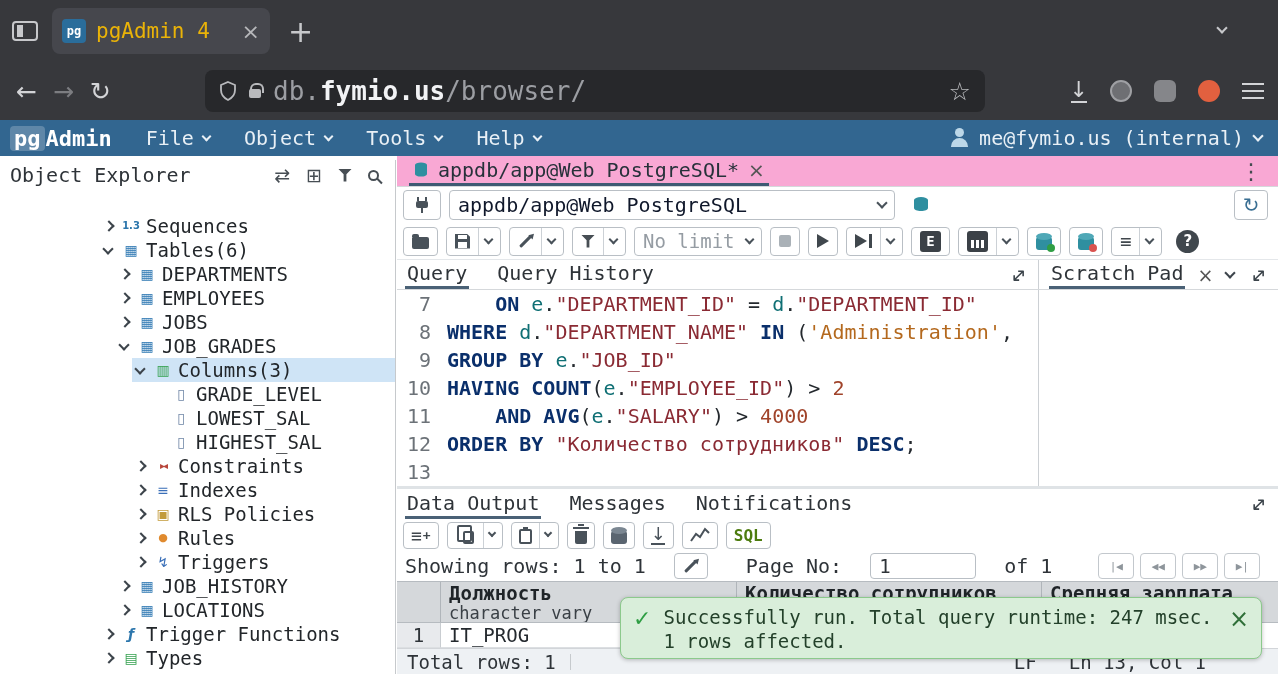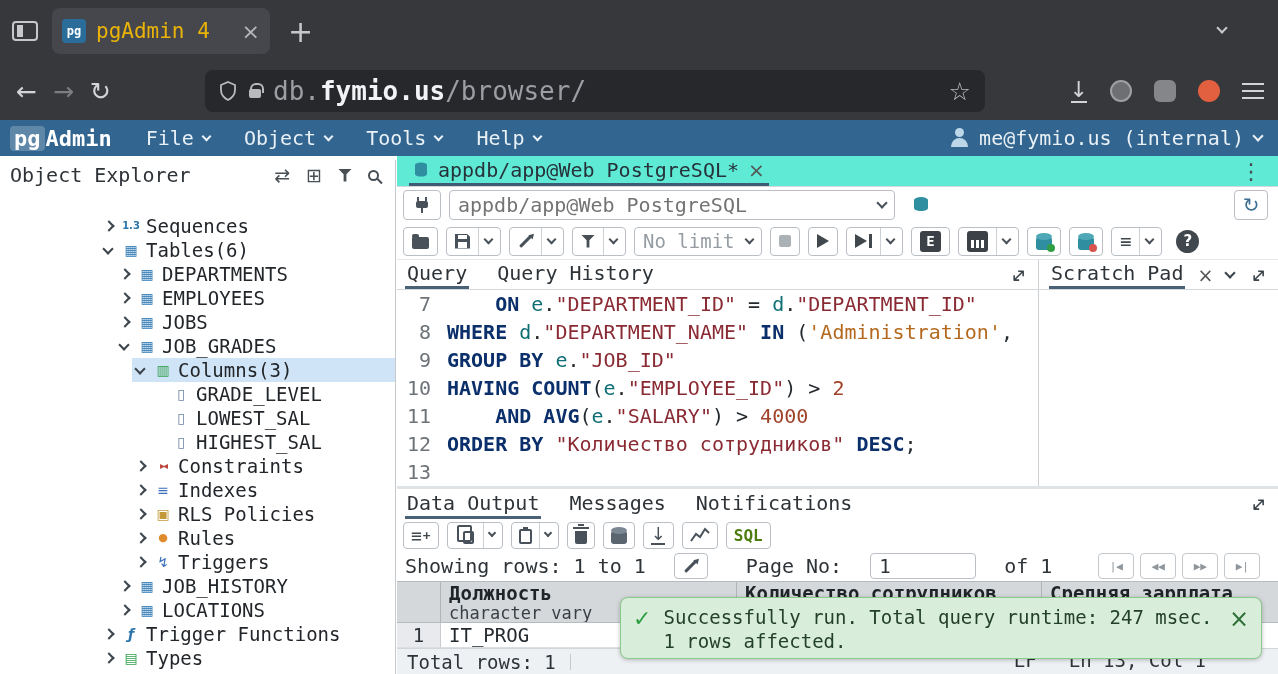--- a/index.html
+++ b/index.html
@@ -86,33 +86,33 @@
   .ti-constraints{color:#b8463c;font-size:10px;letter-spacing:-2px}
   .ti-indexes,.ti-triggers{color:#3a6fb8}
   .ti-rls{color:#c29a3a}
   .ti-rules{color:#e08a2e;font-size:11px}
   .ti-trigger_fn{color:#2c76ac;font-weight:bold;font-style:italic}
   .ti-types{color:#35a14f}
   .ti-table_red{color:#cf4a33}
 
   
   .main{position:absolute;left:397px;top:156px;right:0;bottom:0;background:#fff}
-  .doc-tabs{position:absolute;top:0;left:0;right:0;height:31px;background:#5eead4;
+  .doc-tabs{position:absolute;top:0;left:0;right:0;height:31px;background:#f9a8d4;
     border-bottom:1px solid #d5d8db;display:flex;align-items:center}
   .doctab{margin-left:12px;display:flex;align-items:center;gap:9px;height:100%;
     border-bottom:3px solid #3f5a73;padding:0 4px}
   .doctab-title{font-size:20px;color:#27313a;white-space:nowrap}
   .doctab-close{font-size:20px;color:#555;font-family:"DejaVu Sans",sans-serif}
   .dots-v{margin-left:auto;margin-right:16px;font-size:22px;color:#454b50}
   .db-svg{flex:none}
 
   .conn-row{position:absolute;top:31px;left:0;right:0;height:36px;display:flex;align-items:center;gap:8px;padding-left:6px}
   .cbtn{height:30px;border:1px solid #b9bfc5;border-radius:4px;background:#fff;
     display:flex;align-items:center;justify-content:center;padding:0 8px}
-  .conn-select{width:446px;justify-content:space-between;font-size:20px;color:#737373}
+  .conn-select{width:446px;justify-content:space-between;font-size:20px;color:#0f172a}
   .conn-select .cv{color:#49525a}
   .conn-refresh{margin-left:auto;margin-right:10px;width:34px;color:#3a6f93;font-size:20px;font-family:"DejaVu Sans",sans-serif}
 
   .toolbar{position:absolute;top:67px;left:0;right:0;height:37px;display:flex;align-items:center;
     gap:8px;padding-left:6px;border-bottom:1px solid #e4e7ea}
   .tbtn{height:29px;border:1px solid #b9bfc5;border-radius:4px;background:#fff;
     display:flex;align-items:center;padding:0 8px;color:#49525a}
   .tbtn .sep{width:1px;align-self:stretch;background:#ccd1d6;margin:0 6px 0 8px}
   .tbtn .cv{width:7px;height:7px;color:#49525a}
   .nolimit{width:128px;color:#959ca3;font-size:19px;justify-content:space-between}
@@ -208,21 +208,21 @@
   .g-c3{flex:1;border-right:none}
   .g-name{font-weight:bold;color:#1f2428;font-size:19px;line-height:21px;white-space:nowrap}
   .g-type{color:#3a4046;font-size:17px;line-height:18px;white-space:nowrap}
   .g-row{display:flex;height:25px}
   .g-row .g-rownum{background:#e8eaed;display:flex;align-items:center;justify-content:center;
     border-right:1px solid #c9cdd1;border-bottom:1px solid #dcdfe2;color:#2e3338}
   .g-val{width:296px;flex:none;padding-left:8px;border-right:1px solid #dcdfe2;border-bottom:1px solid #dcdfe2;
     display:flex;align-items:center;color:#24292e}
 
   .statusbar{position:absolute;left:0;right:0;top:492px;height:26px;background:#eef1f4;
-    border-top:1px solid #d2d5d9;display:flex;font-size:19px;color:#2e3338}
+    border-top:1px solid #d2d5d9;display:flex;align-items:center;font-size:19px;color:#2e3338}
   .sb-left{margin-left:10px;display:flex;align-items:center}
   .sb-div{width:1px;height:16px;background:#c6cacd;margin:0 14px}
   .sb-right{margin-left:auto;display:flex;gap:32px;margin-right:72px}
 
   .toast{position:absolute;left:620px;top:597px;width:642px;min-height:52px;background:#d9eeda;
     border:1px solid #8cc98c;border-radius:8px;z-index:40;display:flex;padding:5px 12px;gap:12px;
     align-items:flex-start;box-shadow:0 1px 4px rgba(0,0,0,.25)}
   .toast-check{color:#2f9e44;font-size:22px;font-weight:bold;font-family:"DejaVu Sans",sans-serif;margin-top:3px}
   .toast-msg{font-size:19px;color:#23402a;line-height:24px;flex:1;margin-top:2px}
   .toast-close{color:#2f6f38;font-size:24px;font-family:"DejaVu Sans",sans-serif;margin-top:2px}

